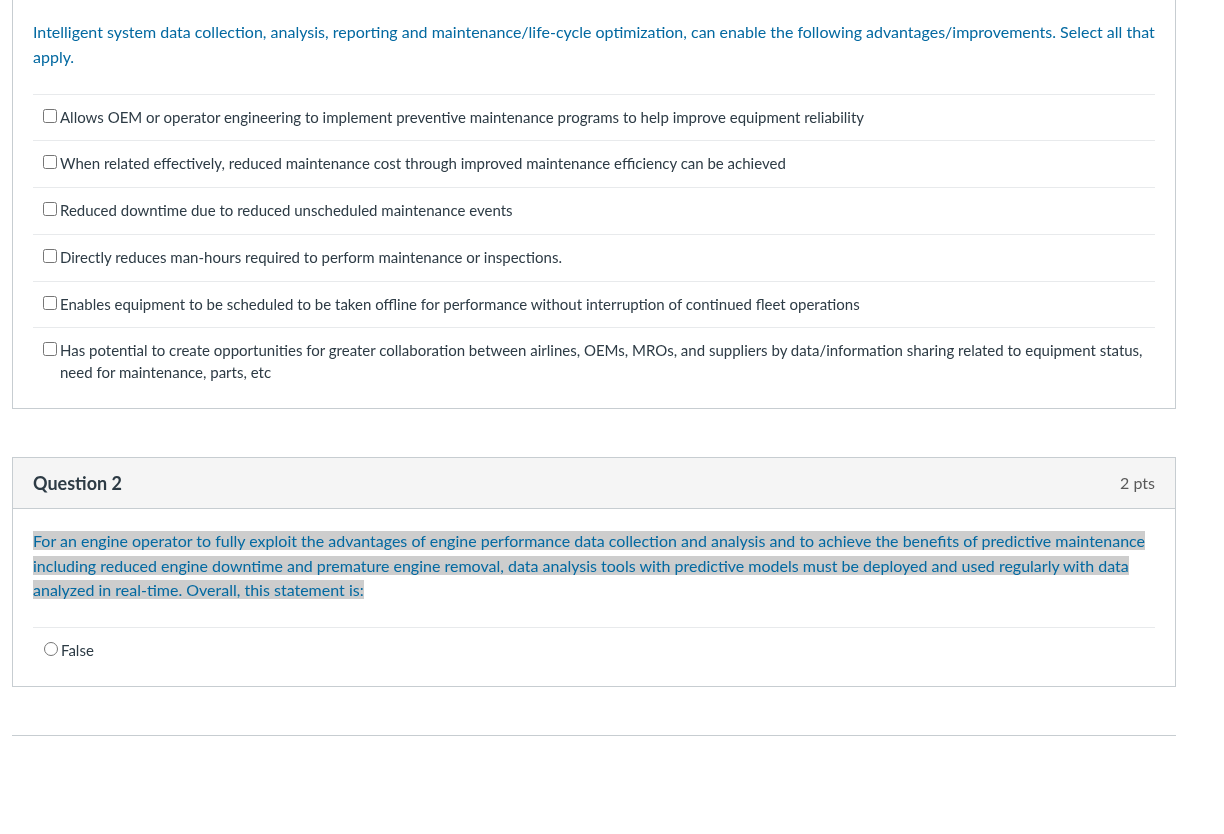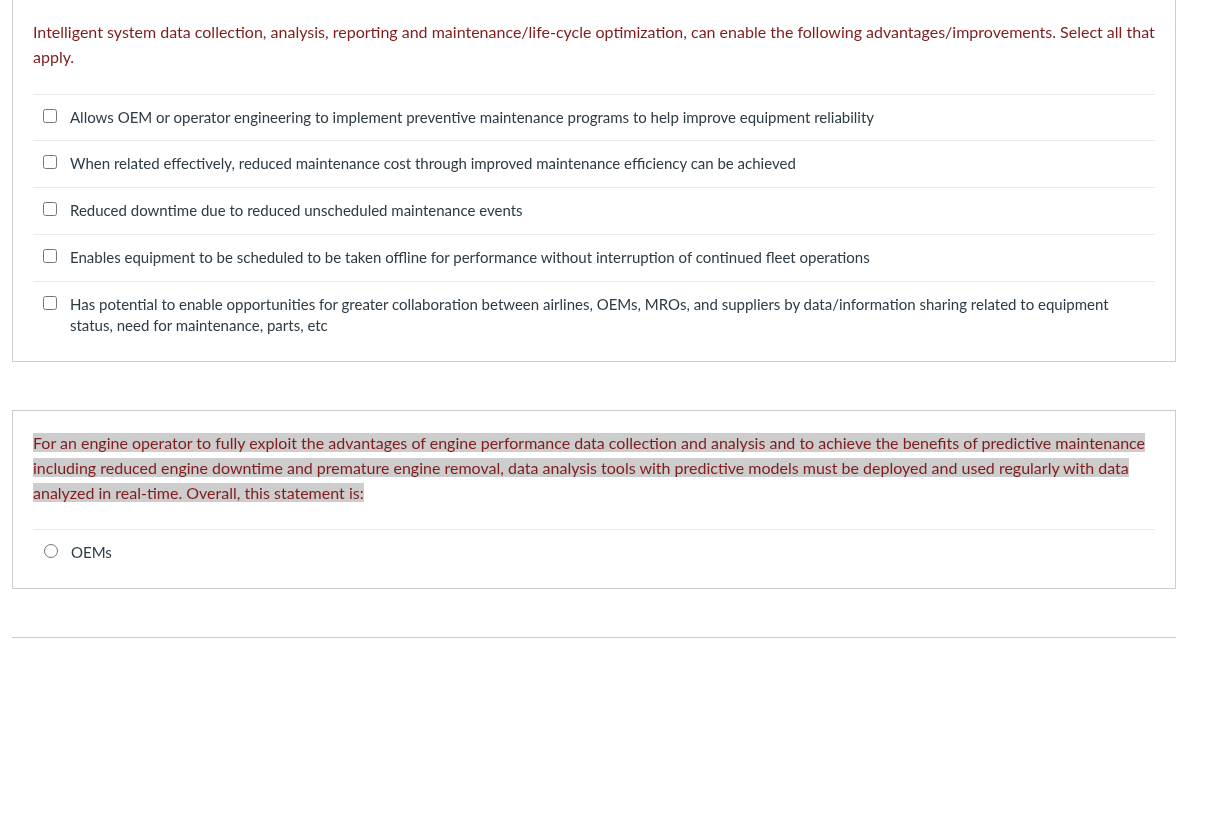--- a/index.html
+++ b/index.html
@@ -41,33 +41,32 @@
     font-size: 16px;
     color: #595959;
     font-weight: 400;
   }
   .question-body {
     padding: 20px 20px 12px 20px;
   }
   .question-prompt {
     margin: 0 0 24px 0;
     line-height: 1.55;
-    color: #7f1d1d;
+    color: #0369a1;
     font-size: 16px;
   }
   .question-prompt .hl {
     background: #CDCDCD;
   }
   .answers {
     border-top: 1px solid #E8EAEC;
   }
   .answer-row {
     display: flex;
     align-items: flex-start;
-    gap: 10px;
     padding: 12px 6px;
     border-bottom: 1px solid #E8EAEC;
     font-size: 15px;
     color: #2D3B45;
     line-height: 1.45;
   }
   .answer-row:last-child { border-bottom: none; }
   .answer-row input[type="checkbox"],
   .answer-row input[type="radio"] {
     margin-top: 2px;
@@ -101,37 +100,45 @@
         <label class="answer-row">
           <input type="checkbox" style="">
           <span class="answer-label">When related effectively, reduced maintenance cost through improved maintenance efficiency can be achieved</span>
         </label>
         <label class="answer-row">
           <input type="checkbox" style="">
           <span class="answer-label">Reduced downtime due to reduced unscheduled maintenance events</span>
         </label>
         <label class="answer-row">
           <input type="checkbox" style="">
+          <span class="answer-label">Directly reduces man-hours required to perform maintenance or inspections.</span>
+        </label>
+        <label class="answer-row">
+          <input type="checkbox" style="">
           <span class="answer-label">Enables equipment to be scheduled to be taken offline for performance without interruption of continued fleet operations</span>
         </label>
         <label class="answer-row">
           <input type="checkbox" style="">
-          <span class="answer-label">Has potential to enable opportunities for greater collaboration between airlines, OEMs, MROs, and suppliers by data/information sharing related to equipment status, need for maintenance, parts, etc</span>
+          <span class="answer-label">Has potential to create opportunities for greater collaboration between airlines, OEMs, MROs, and suppliers by data/information sharing related to equipment status, need for maintenance, parts, etc</span>
         </label>
       </div>
     </div>
   </div>
 
   <div class="question-block">
+    <div class="question-header">
+      <span class="question-title">Question 2</span>
+      <span class="question-points">2 pts</span>
+    </div>
     <div class="question-body">
       <p class="question-prompt"><span class="hl">For an engine operator to fully exploit the advantages of engine performance data collection and analysis and to achieve the benefits of predictive maintenance including reduced engine downtime and premature engine removal, data analysis tools with predictive models must be deployed and used regularly with data analyzed in real-time.  Overall, this statement is:</span></p>
       <div class="answers">
         <label class="answer-row">
           <input type="radio" name="q2" style="">
-          <span class="answer-label">OEMs</span>
+          <span class="answer-label">False</span>
         </label>
       </div>
     </div>
   </div>
 
   <div class="next-block-hint"></div>
 
 </div>
 
 </body></html>

